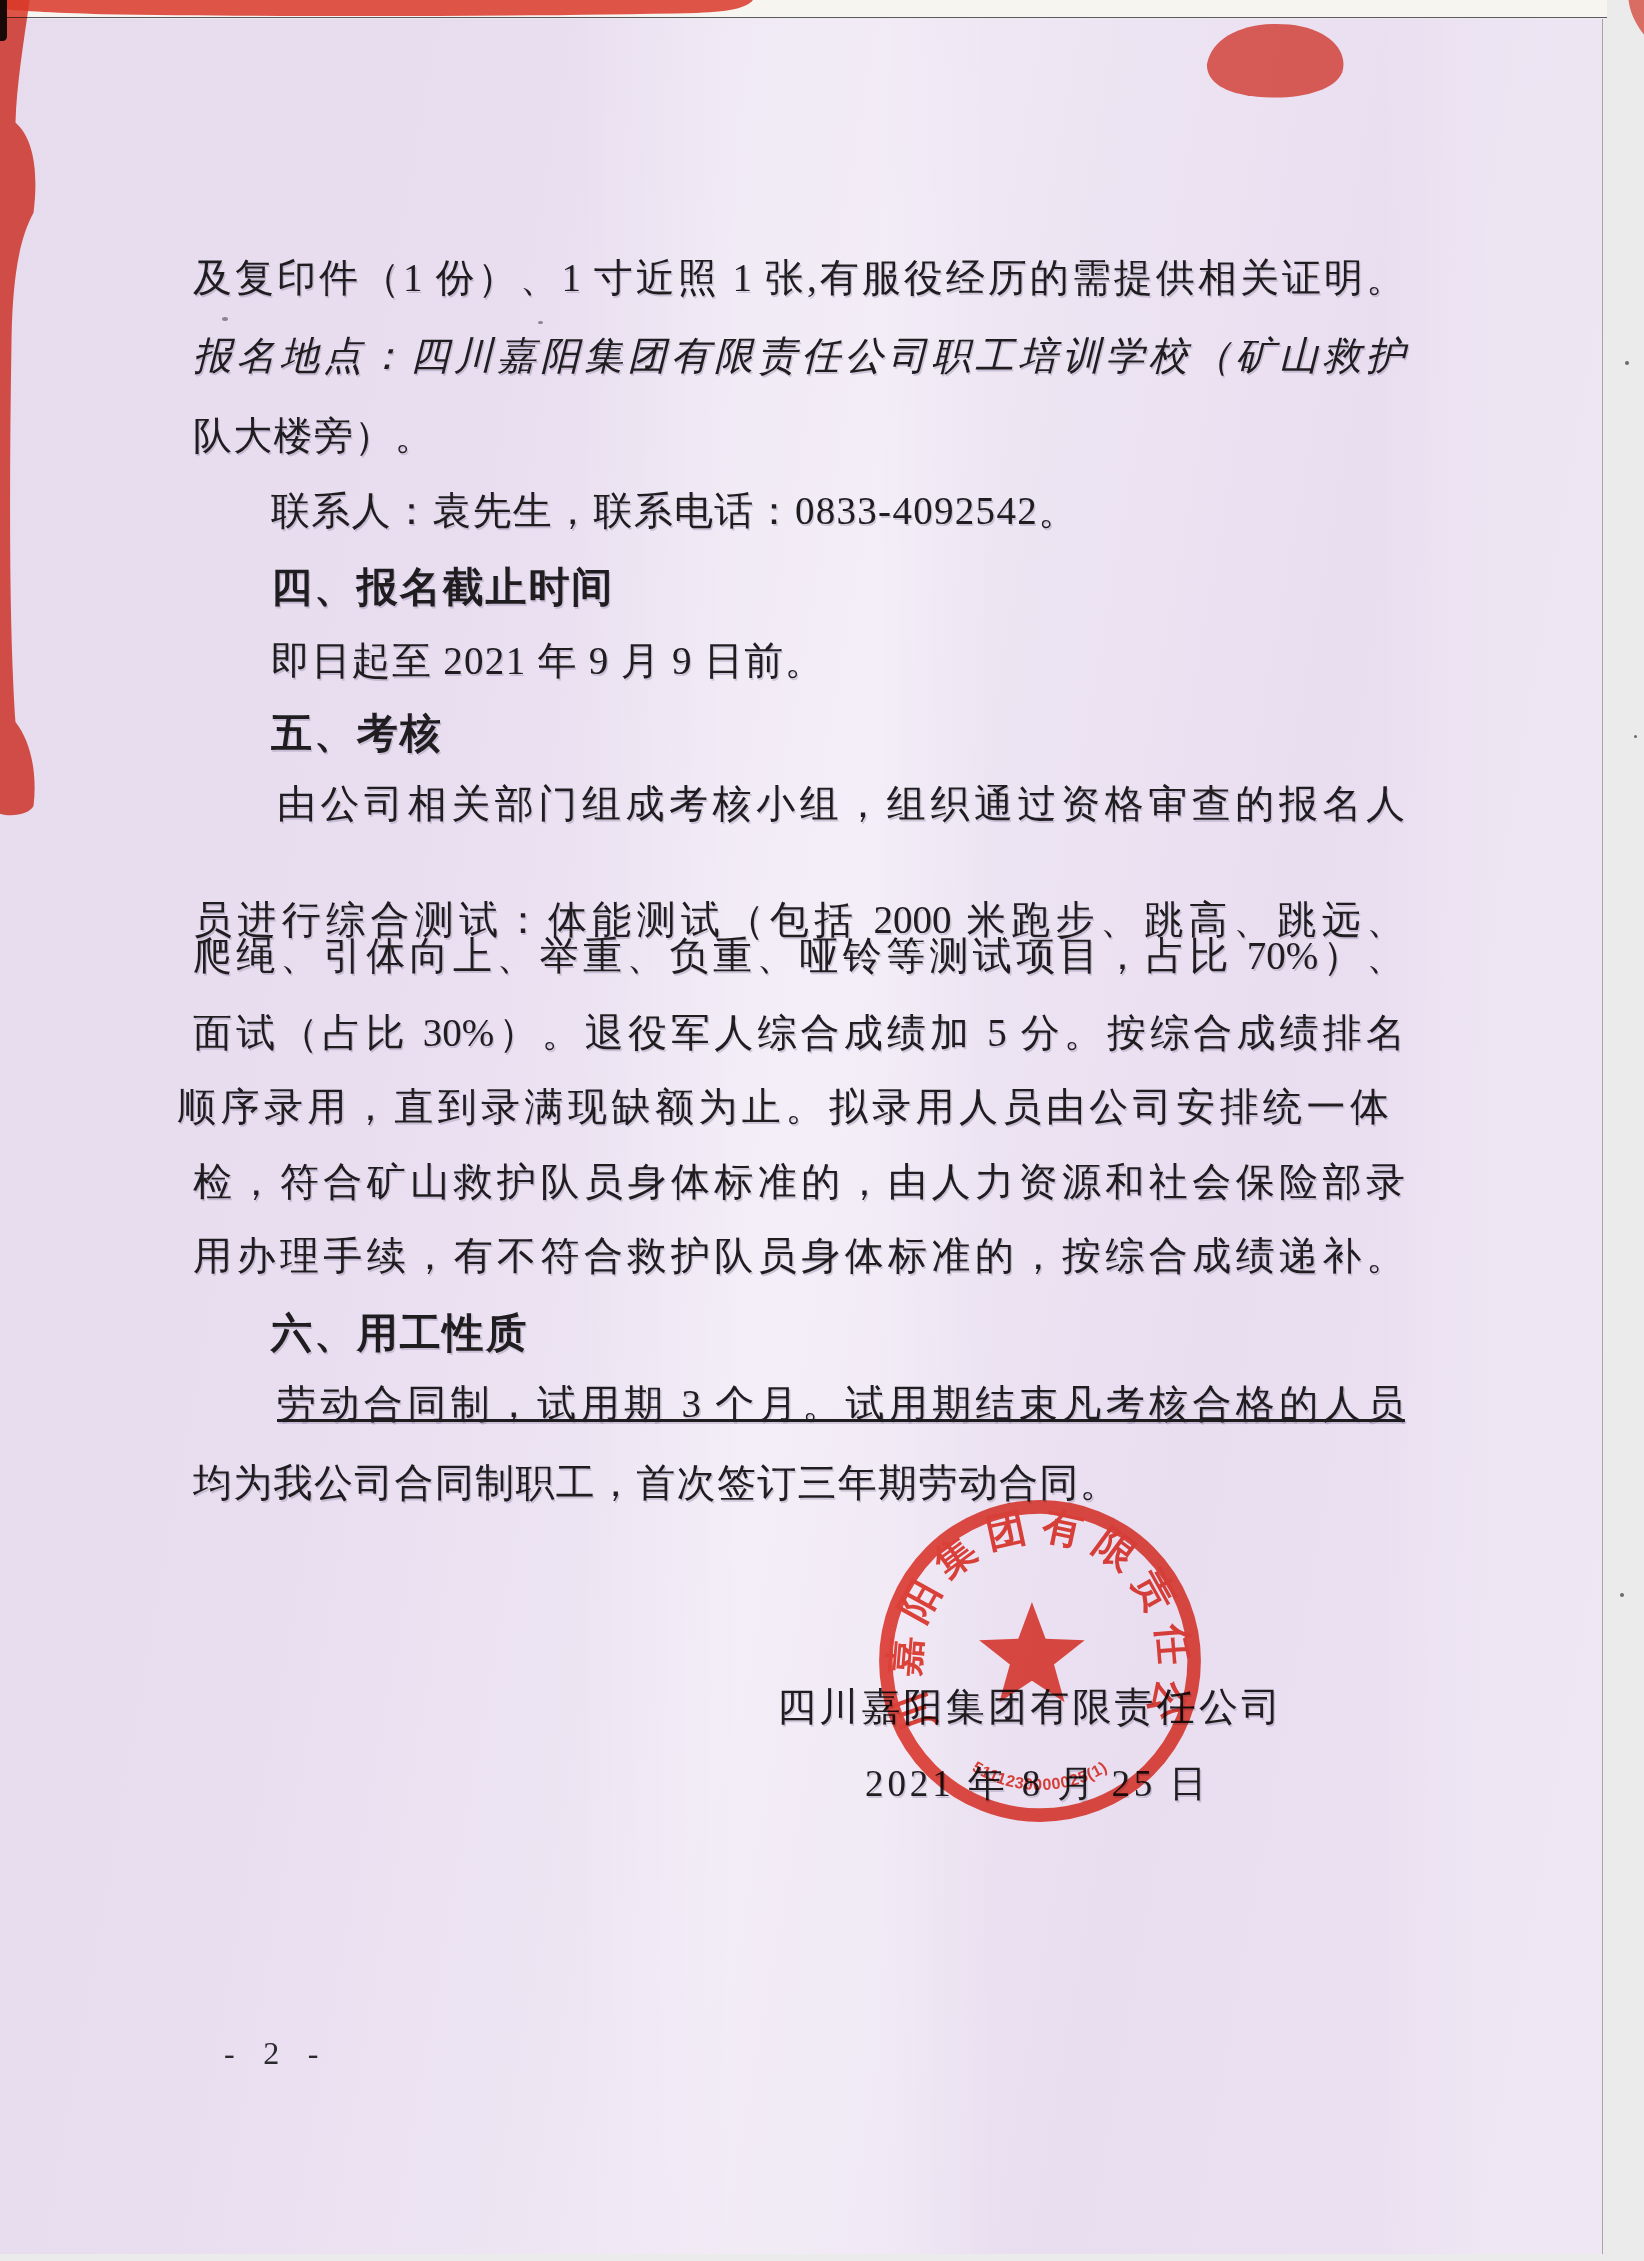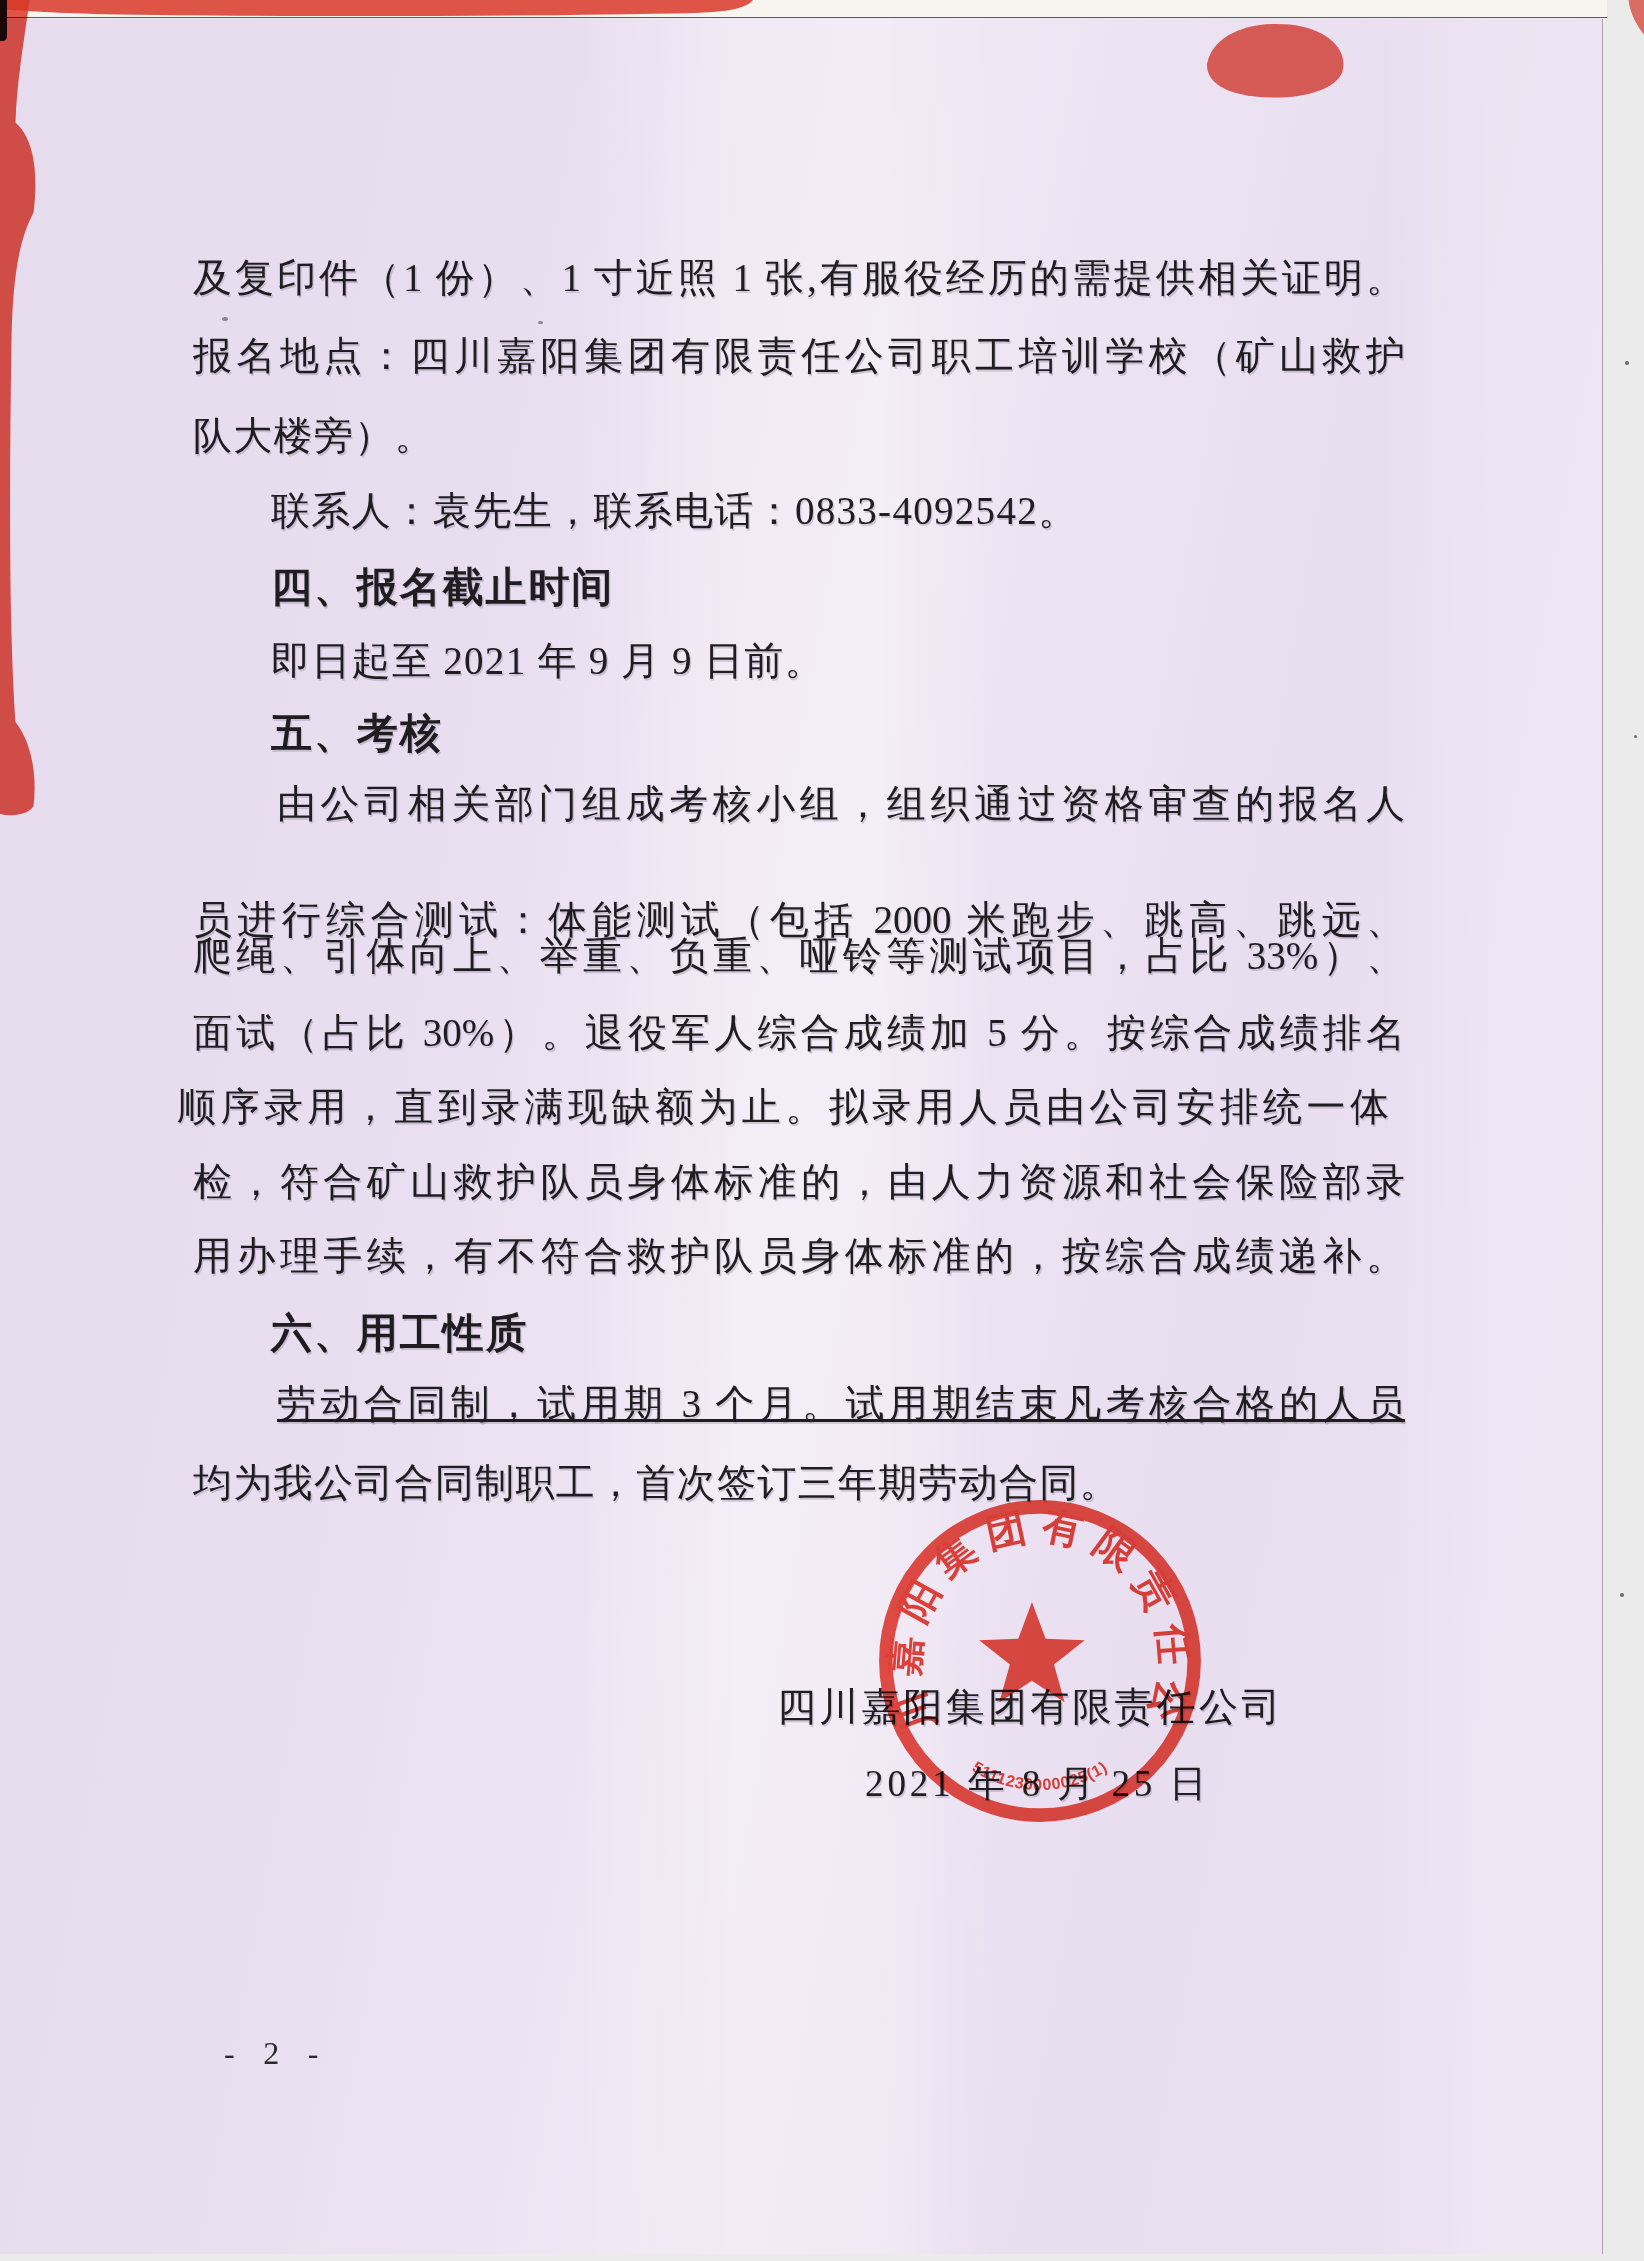--- a/index.html
+++ b/index.html
@@ -40,29 +40,29 @@
   <div class="paper-sheen"></div>
 
   <div class="topstrip"></div>
   <div class="corner-mark"></div>
 
   <div class="stray" style="left:222px;top:317px;width:5.8px;height:3.9px;"></div>
   <div class="stray" style="left:538px;top:321px;width:4.5px;height:3.2px;"></div>
   <div class="stray" style="left:766px;top:646px;width:5.2px;height:3.2px;"></div>
 
   <div class="l j" style="left:193px;top:257px;width:1212px;">及复印件（1 份）、1 寸近照 1 张,有服役经历的需提供相关证明。</div>
-  <div class="l j" style="left:193px;top:335px;width:1212px;">报名地点：四川嘉阳集团有限责任公司职工培训学校（矿山救护</div>
+  <div class="l j" style="left:193px;top:335px;width:1212px;font-style:italic;">报名地点：四川嘉阳集团有限责任公司职工培训学校（矿山救护</div>
   <div class="l" style="left:193px;top:415px;">队大楼旁）。</div>
   <div class="l" style="left:271px;top:490px;text-align:right;">联系人：袁先生，联系电话：0833-4092542。</div>
   <div class="l h" style="left:271px;top:565px;">四、报名截止时间</div>
   <div class="l" style="left:271px;top:640px;">即日起至 2021 年 9 月 9 日前。</div>
   <div class="l h" style="left:271px;top:711px;">五、考核</div>
   <div class="l j" style="left:277px;top:783px;width:1128px;">由公司相关部门组成考核小组，组织通过资格审查的报名人</div>
   <div class="l j" style="left:193px;top:899px;width:1212px;">员进行综合测试：体能测试（包括 2000 米跑步、跳高、跳远、</div>
-  <div class="l j" style="left:193px;top:935px;width:1212px;">爬绳、引体向上、举重、负重、哑铃等测试项目，占比 33%）、</div>
+  <div class="l j" style="left:193px;top:935px;width:1212px;">爬绳、引体向上、举重、负重、哑铃等测试项目，占比 70%）、</div>
   <div class="l j" style="left:193px;top:1012px;width:1212px;">面试（占比 30%）。退役军人综合成绩加 5 分。按综合成绩排名</div>
   <div class="l j" style="left:177px;top:1086px;width:1212px;">顺序录用，直到录满现缺额为止。拟录用人员由公司安排统一体</div>
   <div class="l j" style="left:193px;top:1161px;width:1212px;">检，符合矿山救护队员身体标准的，由人力资源和社会保险部录</div>
   <div class="l j" style="left:193px;top:1235px;width:1212px;">用办理手续，有不符合救护队员身体标准的，按综合成绩递补。</div>
   <div class="l h" style="left:271px;top:1311px;">六、用工性质</div>
   <div class="l j" style="left:277px;top:1383px;width:1128px;text-decoration:underline;">劳动合同制，试用期 3 个月。试用期结束凡考核合格的人员</div>
   <div class="l" style="left:193px;top:1462px;">均为我公司合同制职工，首次签订三年期劳动合同。</div>
 
   <div class="sig" style="left:777px;top:1680px;">四川嘉阳集团有限责任公司</div>
   <div class="sig" style="left:865px;top:1759px;font-size:37px;letter-spacing:3.9px;">2021 年 8 月 25 日</div>

